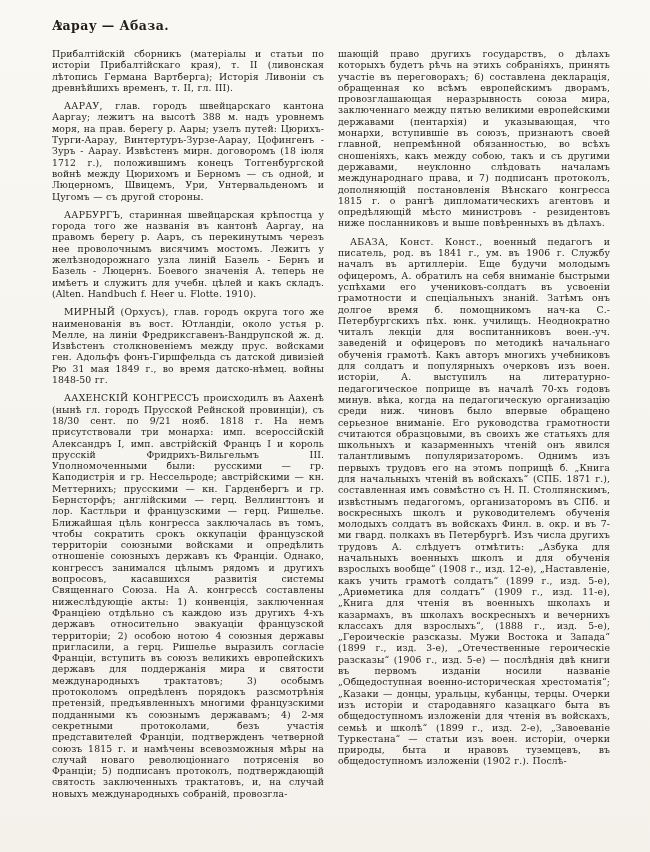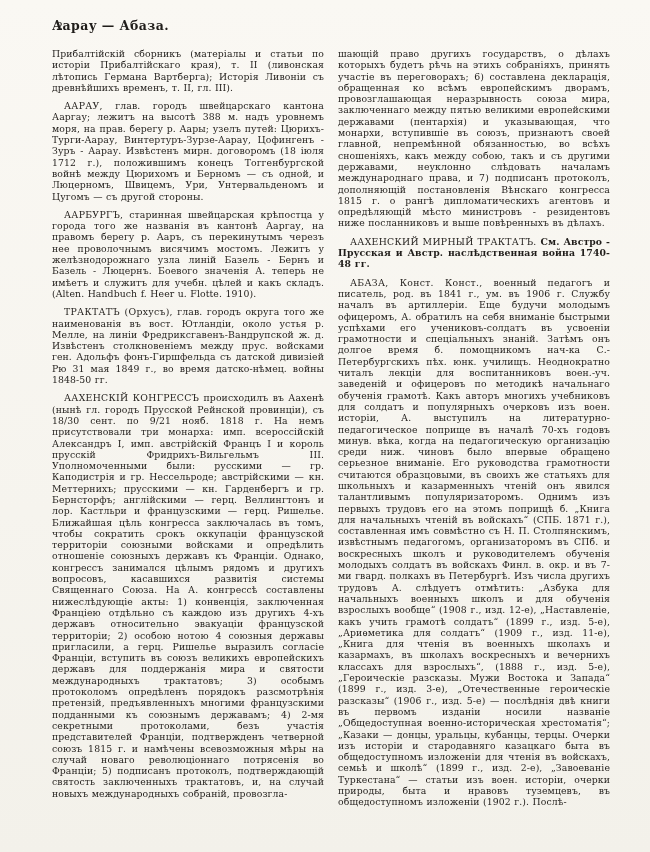--- a/index.html
+++ b/index.html
@@ -63,23 +63,22 @@
   <div class="page-head">
     <span class="page-num">2</span>
     <span class="running-title">Аарау — Абаза.</span>
   </div>
 
   <div class="cols">
     <div class="col">
         <p class="cont">Прибалтійскій сборникъ (матеріалы и статьи по исторіи Прибалтійскаго края), т. II (ливонская лѣтопись Германа Вартберга); Исторія Ливоніи съ древнѣйшихъ временъ, т. II, гл. III).</p>
         <p class="gap"><span class="term">ААРАУ,</span> глав. городъ швейцарскаго кантона Ааргау; лежитъ на высотѣ 388 м. надъ уровнемъ моря, на прав. берегу р. Аары; узелъ путей: Цюрихъ-Турги-Аарау, Винтертуръ-Зурзе-Аарау, Цофингенъ - Зуръ - Аарау. Извѣстенъ мирн. договоромъ (18 іюля 1712 г.), положившимъ конецъ Тоггенбургской войнѣ между Цюрихомъ и Берномъ — съ одной, и Люцерномъ, Швицемъ, Ури, Унтервальденомъ и Цугомъ — съ другой стороны.</p>
         <p class="gap"><span class="term">ААРБУРГЪ,</span> старинная швейцарская крѣпостца у города того же названія въ кантонѣ Ааргау, на правомъ берегу р. Ааръ, съ перекинутымъ черезъ нее проволочнымъ висячимъ мостомъ. Лежитъ у желѣзнодорожнаго узла линій Базель - Бернъ и Базель - Люцернъ. Боевого значенія А. теперь не имѣетъ и служитъ для учебн. цѣлей и какъ складъ. (Alten. Handbuch f. Heer u. Flotte. 1910).</p>
-        <p class="gap"><span class="term">ТРАКТАТЪ (Орхусъ),</span> глав. городъ округа того же наименованія въ вост. Ютландіи, около устья р. Мелле, на линіи Фредриксгавенъ-Вандрупской ж. д. Извѣстенъ столкновеніемъ между прус. войсками ген. Адольфъ фонъ-Гиршфельда съ датской дивизіей Рю 31 мая 1849 г., во время датско-нѣмец. войны 1848-50 гг.</p>
+        <p class="gap"><span class="term">МИРНЫЙ (Орхусъ),</span> глав. городъ округа того же наименованія въ вост. Ютландіи, около устья р. Мелле, на линіи Фредриксгавенъ-Вандрупской ж. д. Извѣстенъ столкновеніемъ между прус. войсками ген. Адольфъ фонъ-Гиршфельда съ датской дивизіей Рю 31 мая 1849 г., во время датско-нѣмец. войны 1848-50 гг.</p>
         <p class="gap"><span class="term">ААХЕНСКІЙ КОНГРЕССЪ</span> происходилъ въ Аахенѣ (нынѣ гл. городъ Прусской Рейнской провинціи), съ 18/30 сент. по 9/21 нояб. 1818 г. На немъ присутствовали три монарха: имп. всероссійскій Александръ I, имп. австрійскій Францъ I и король прусскій Фридрихъ-Вильгельмъ III. Уполномоченными были: русскими — гр. Каподистрія и гр. Нессельроде; австрійскими — кн. Меттернихъ; прусскими — кн. Гарденбергъ и гр. Бернсторфъ; англійскими — герц. Веллингтонъ и лор. Кастльри и французскими — герц. Ришелье. Ближайшая цѣль конгресса заключалась въ томъ, чтобы сократить срокъ оккупаціи французской территоріи союзными войсками и опредѣлить отношеніе союзныхъ державъ къ Франціи. Однако, конгрессъ занимался цѣлымъ рядомъ и другихъ вопросовъ, касавшихся развитія системы Священнаго Союза. На А. конгрессѣ составлены нижеслѣдующіе акты: 1) конвенція, заключенная Франціею отдѣльно съ каждою изъ другихъ 4-хъ державъ относительно эвакуаціи французской территоріи; 2) особою нотою 4 союзныя державы пригласили, а герц. Ришелье выразилъ согласіе Франціи, вступить въ союзъ великихъ европейскихъ державъ для поддержанія мира и святости международныхъ трактатовъ; 3) особымъ протоколомъ опредѣленъ порядокъ разсмотрѣнія претензій, предъявленныхъ многими французскими подданными къ союзнымъ державамъ; 4) 2-мя секретными протоколами, безъ участія представителей Франціи, подтвержденъ четверной союзъ 1815 г. и намѣчены всевозможныя мѣры на случай новаго революціоннаго потрясенія во Франціи; 5) подписанъ протоколъ, подтверждающій святость заключенныхъ трактатовъ, и, на случай новыхъ международныхъ собраній, провозгла-</p>
       </div>
     <div class="col">
         <p class="cont">шающій право другихъ государствъ, о дѣлахъ которыхъ будетъ рѣчь на этихъ собраніяхъ, принять участіе въ переговорахъ; 6) составлена декларація, обращенная ко всѣмъ европейскимъ дворамъ, провозглашающая неразрывность союза мира, заключеннаго между пятью великими европейскими державами (пентархія) и указывающая, что монархи, вступившіе въ союзъ, признаютъ своей главной, непремѣнной обязанностью, во всѣхъ сношеніяхъ, какъ между собою, такъ и съ другими державами, неуклонно слѣдовать началамъ международнаго права, и 7) подписанъ протоколъ, дополняющій постановленія Вѣнскаго конгресса 1815 г. о рангѣ дипломатическихъ агентовъ и опредѣляющій мѣсто министровъ - резидентовъ ниже посланниковъ и выше повѣренныхъ въ дѣлахъ.</p>
-        <p class="gap allbold"><span class="term">ААХЕНСКИЙ МИРНЫЙ ТРАКТАТЪ.</span> См. Австро - Прусская и Австр. наслѣдственная война 1740-48 гг.</p>
         <p class="gap"><span class="term">АБАЗА, Конст. Конст.,</span> военный педагогъ и писатель, род. въ 1841 г., ум. въ 1906 г. Службу началъ въ артиллеріи. Еще будучи молодымъ офицеромъ, А. обратилъ на себя вниманіе быстрыми успѣхами его учениковъ-солдатъ въ усвоеніи грамотности и спеціальныхъ знаній. Затѣмъ онъ долгое время б. помощникомъ нач-ка С.-Петербургскихъ пѣх. юнк. училищъ. Неоднократно читалъ лекціи для воспитанниковъ воен.-уч. заведеній и офицеровъ по методикѣ начальнаго обученія грамотѣ. Какъ авторъ многихъ учебниковъ для солдатъ и популярныхъ очерковъ изъ воен. исторіи, А. выступилъ на литературно-педагогическое поприще въ началѣ 70-хъ годовъ минув. вѣка, когда на педагогическую организацію среди ниж. чиновъ было впервые обращено серьезное вниманіе. Его руководства грамотности считаются образцовыми, въ своихъ же статьяхъ для школьныхъ и казарменныхъ чтеній онъ явился талантливымъ популяризаторомъ. Однимъ изъ первыхъ трудовъ его на этомъ поприщѣ б. „Книга для начальныхъ чтеній въ войскахъ“ (СПБ. 1871 г.), составленная имъ совмѣстно съ Н. П. Столпянскимъ, извѣстнымъ педагогомъ, организаторомъ въ СПб. и воскресныхъ школъ и руководителемъ обученія молодыхъ солдатъ въ войскахъ Финл. в. окр. и въ 7-ми гвард. полкахъ въ Петербургѣ. Изъ числа другихъ трудовъ А. слѣдуетъ отмѣтить: „Азбука для начальныхъ военныхъ школъ и для обученія взрослыхъ вообще“ (1908 г., изд. 12-е), „Наставленіе, какъ учить грамотѣ солдатъ“ (1899 г., изд. 5-е), „Ариѳметика для солдатъ“ (1909 г., изд. 11-е), „Книга для чтенія въ военныхъ школахъ и казармахъ, въ школахъ воскресныхъ и вечернихъ классахъ для взрослыхъ“, (1888 г., изд. 5-е), „Героическіе разсказы. Мужи Востока и Запада“ (1899 г., изд. 3-е), „Отечественные героическіе разсказы“ (1906 г., изд. 5-е) — послѣднія двѣ книги въ первомъ изданіи носили названіе „Общедоступная военно-историческая хрестоматія“; „Казаки — донцы, уральцы, кубанцы, терцы. Очерки изъ исторіи и стародавняго казацкаго быта въ общедоступномъ изложеніи для чтенія въ войскахъ, семьѣ и школѣ“ (1899 г., изд. 2-е), „Завоеваніе Туркестана“ — статьи изъ воен. исторіи, очерки природы, быта и нравовъ туземцевъ, въ общедоступномъ изложеніи (1902 г.). Послѣ-</p>
       </div>
   </div>
 
 </div>
 
 </body></html>

